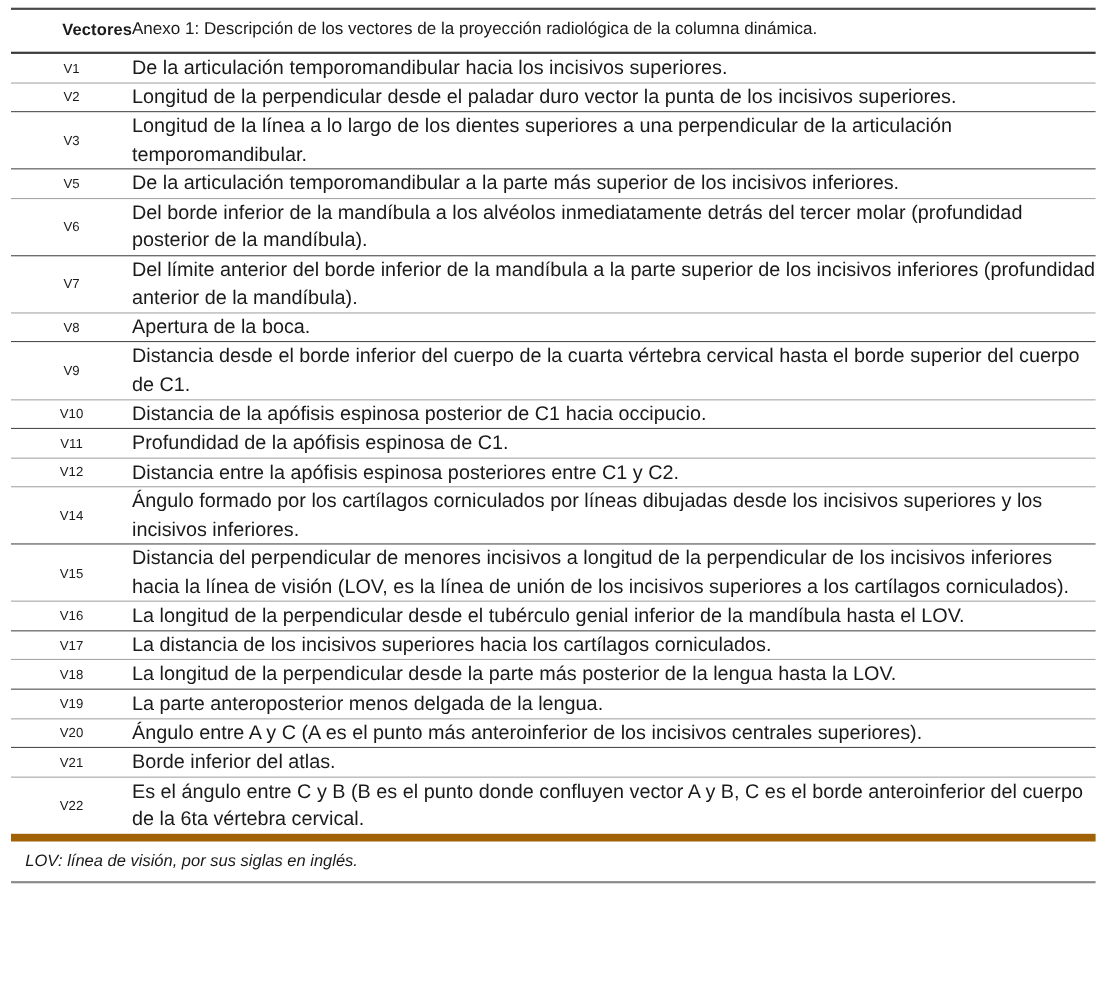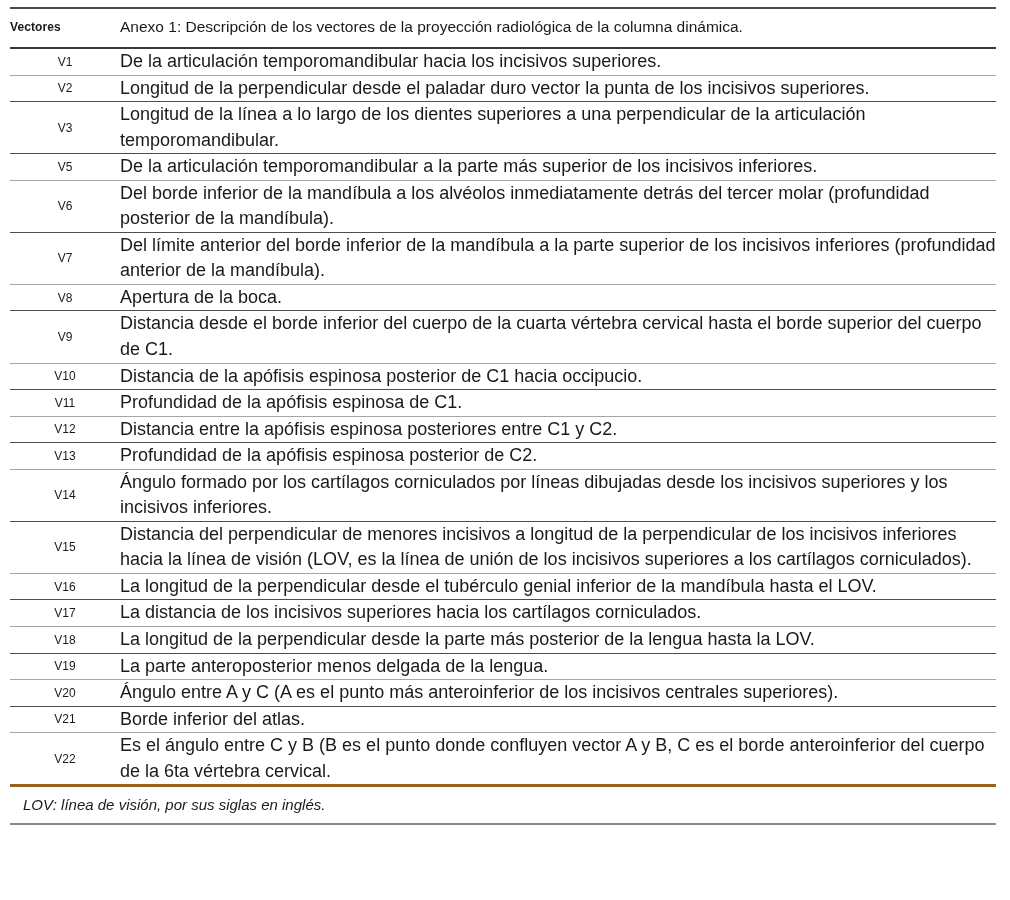--- a/index.html
+++ b/index.html
@@ -38,23 +38,23 @@
   col.col-code { width: 110px; }
   col.col-desc { width: 876px; }
 
   
   tr.header-row > th {
     border-bottom: 2px solid #3a3a3a;
     padding: 9px 0 11px 0;
     vertical-align: middle;
   }
   th.head-code {
-    text-align: left;
+    text-align: right;
     font-weight: bold;
-    font-size: 12px;
+    font-size: 15px;
     letter-spacing: 0.1px;
   }
   th.head-title {
     text-align: left;
     font-weight: normal;
     font-size: 15.5px;
     padding-right: 8px;
   }
 
   
@@ -78,21 +78,21 @@
     padding: 7px 10px 8px 13px;
     text-align: left;
   }
 
   
   tr.rule-dark > td { border-top-color: #4d4d4d; }
   tr.rule-light > td { border-top-color: #a6a6a6; }
 
   
   tr.footnote-row > td {
-    border-top: 3px solid #a16207;
+    border-top: 7px solid #a16207;
     padding: 9px 0 10px 13px;
     font-style: italic;
     font-size: 15px;
     text-align: left;
   }
 </style>
 </head>
 <body>
 
 <div class="table-wrap">
@@ -145,24 +145,20 @@
           <td class="desc-cell">Distancia de la apófisis espinosa posterior de C1 hacia occipucio.</td>
         </tr>
         <tr class="vector-row rule-dark">
           <td class="code-cell">V11</td>
           <td class="desc-cell">Profundidad de la apófisis espinosa de C1.</td>
         </tr>
         <tr class="vector-row rule-light">
           <td class="code-cell">V12</td>
           <td class="desc-cell">Distancia entre la apófisis espinosa posteriores entre C1 y C2.</td>
         </tr>
-        <tr class="vector-row rule-dark">
-          <td class="code-cell">V13</td>
-          <td class="desc-cell">Profundidad de la apófisis espinosa posterior de C2.</td>
-        </tr>
         <tr class="vector-row rule-light">
           <td class="code-cell">V14</td>
           <td class="desc-cell">Ángulo formado por los cartílagos corniculados por líneas dibujadas desde los incisivos superiores y los incisivos inferiores.</td>
         </tr>
         <tr class="vector-row rule-dark">
           <td class="code-cell">V15</td>
           <td class="desc-cell">Distancia del perpendicular de menores incisivos a longitud de la perpendicular de los incisivos inferiores hacia la línea de visión (LOV, es la línea de unión de los incisivos superiores a los cartílagos corniculados).</td>
         </tr>
         <tr class="vector-row rule-light">
           <td class="code-cell">V16</td>

